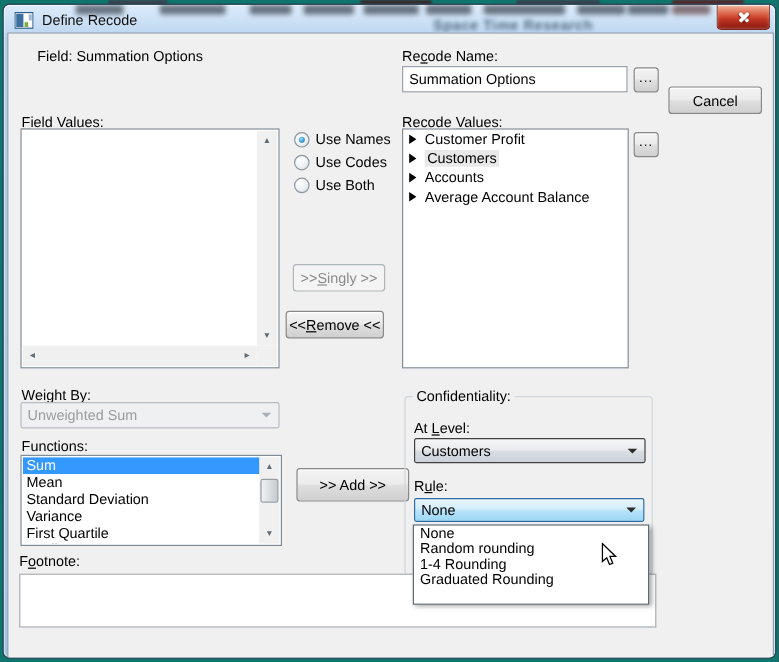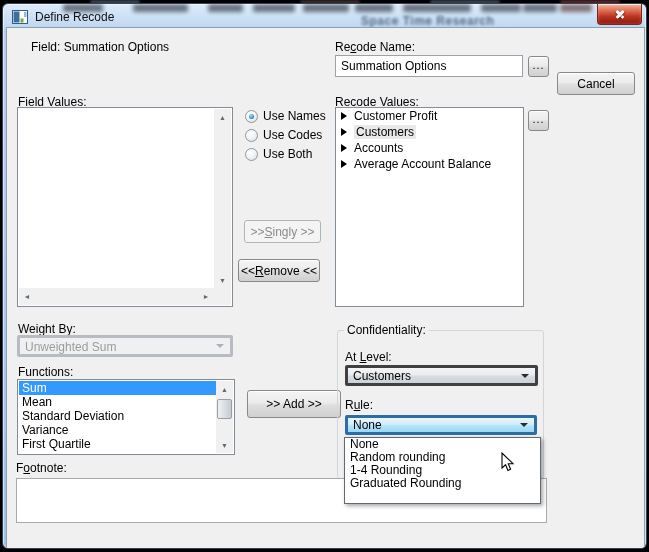--- a/index.html
+++ b/index.html
@@ -1,18 +1,18 @@
 <!DOCTYPE html>
 <html><head>
 <meta charset="utf-8">
 <style>
   * { margin:0; padding:0; box-sizing:border-box; }
   html,body { width:649px; height:552px; }
   body { font-family:"Liberation Sans", sans-serif; font-size:12px; color:#000; background:#10161f; }
-  .stage { position:relative; width:649px; height:552px; overflow:hidden; background:#000000; }
+  .stage { position:relative; width:649px; height:552px; overflow:hidden; background:#0f766e; }
 
   
   .desk-blob { position:absolute; top:0; height:4px; filter:blur(1px); border-radius:2px; }
 
   
   .dialog { position:absolute; left:2px; top:3px; width:645px; height:546px;
     border:1px solid #2f4257; border-radius:6px; overflow:hidden;
     background:linear-gradient(180deg,#dcebfa 0px,#c2d9f2 22px,#b4cfec 26px,#aecbe9 45%,#a3c3e4 100%);
     box-shadow:inset 0 0 0 1px rgba(255,255,255,.55); }
   .glass-blob { position:absolute; top:0; height:8px; filter:blur(2px); opacity:.6; border-radius:2px; background:#1d2530; }
@@ -74,22 +74,22 @@
     background:linear-gradient(90deg,#f0f1f3,#d6dade 60%,#c6cbd1); border:1px solid #979ea8; border-radius:2px; cursor:pointer; }
 
   
   .radio-row { position:absolute; height:16px; display:flex; align-items:center; cursor:pointer; }
   .radio-circ { width:13px; height:13px; border-radius:50%; border:1px solid #8d97a0; margin-right:5px;
     background:radial-gradient(circle at 35% 30%, #ffffff, #eef1f4 55%, #d3d8dd); position:relative; }
   .radio-dot { position:absolute; left:3px; top:3px; width:5px; height:5px; border-radius:50%;
     background:radial-gradient(circle at 40% 35%, #9ee0f7, #3a9ad4 55%, #19527c); }
 
   
-  .combo { position:absolute; border:3px solid #404040; border-radius:2px; padding-left:5px;
-    display:flex; align-items:flex-end; cursor:pointer;
+  .combo { position:absolute; border:1px solid #404040; border-radius:2px; padding-left:5px;
+    display:flex; align-items:center; cursor:pointer;
     background:linear-gradient(180deg,#f4f5f7,#e9ebee 45%,#d8dce2 55%,#ccd2d9); }
   .combo-arrow { position:absolute; right:6px; top:50%; margin-top:-2px; width:0; height:0;
     border-left:4px solid transparent; border-right:4px solid transparent; border-top:4px solid #2b2b2b; }
   .combo.disabled { border-color:#b8bcc2; background:#eef0f2; color:#9c9c9c; cursor:default; }
   .combo.disabled .combo-arrow { border-top-color:#adb2b8; }
   .combo.focused { border-color:#2d6da3;
     background:linear-gradient(180deg,#e9f6fd,#d2edfb 45%,#b6e3f9 55%,#9bd7f4); }
 
   
   .groupbox { position:absolute; border:1px solid #d0d6db; border-radius:3px; }

